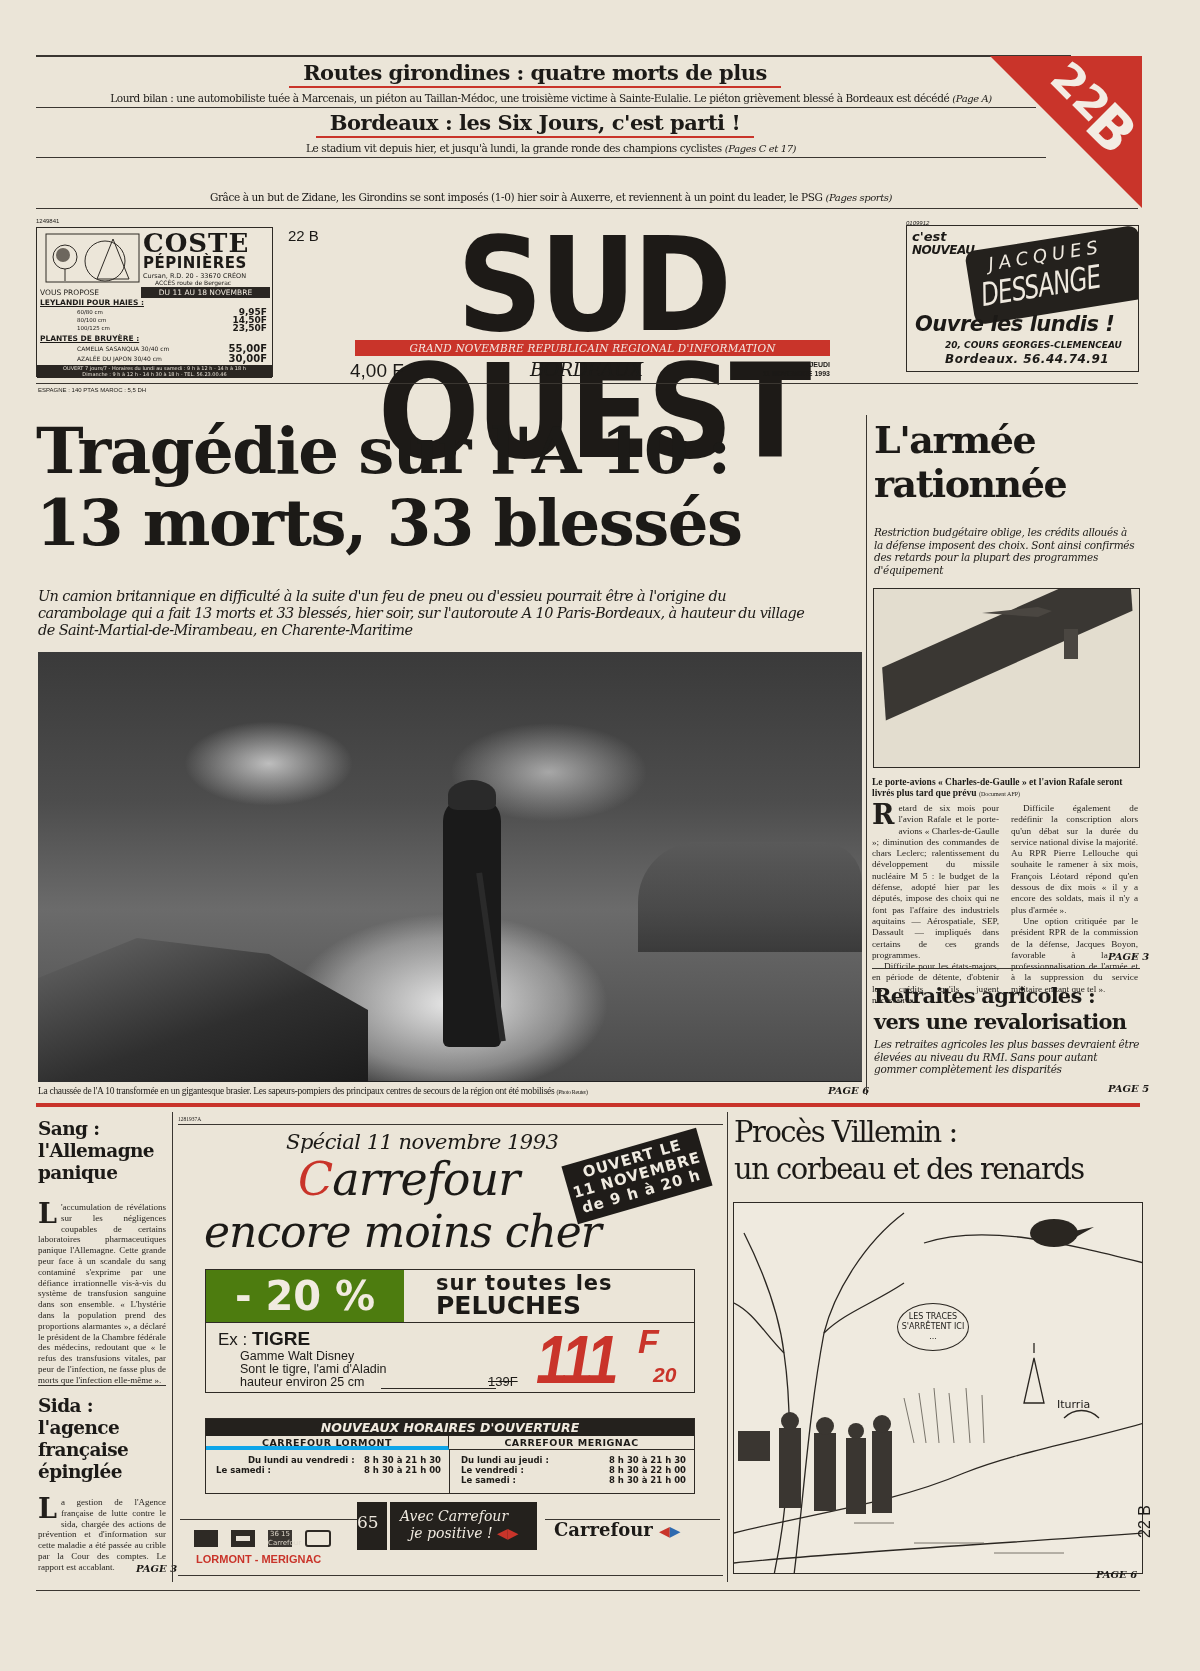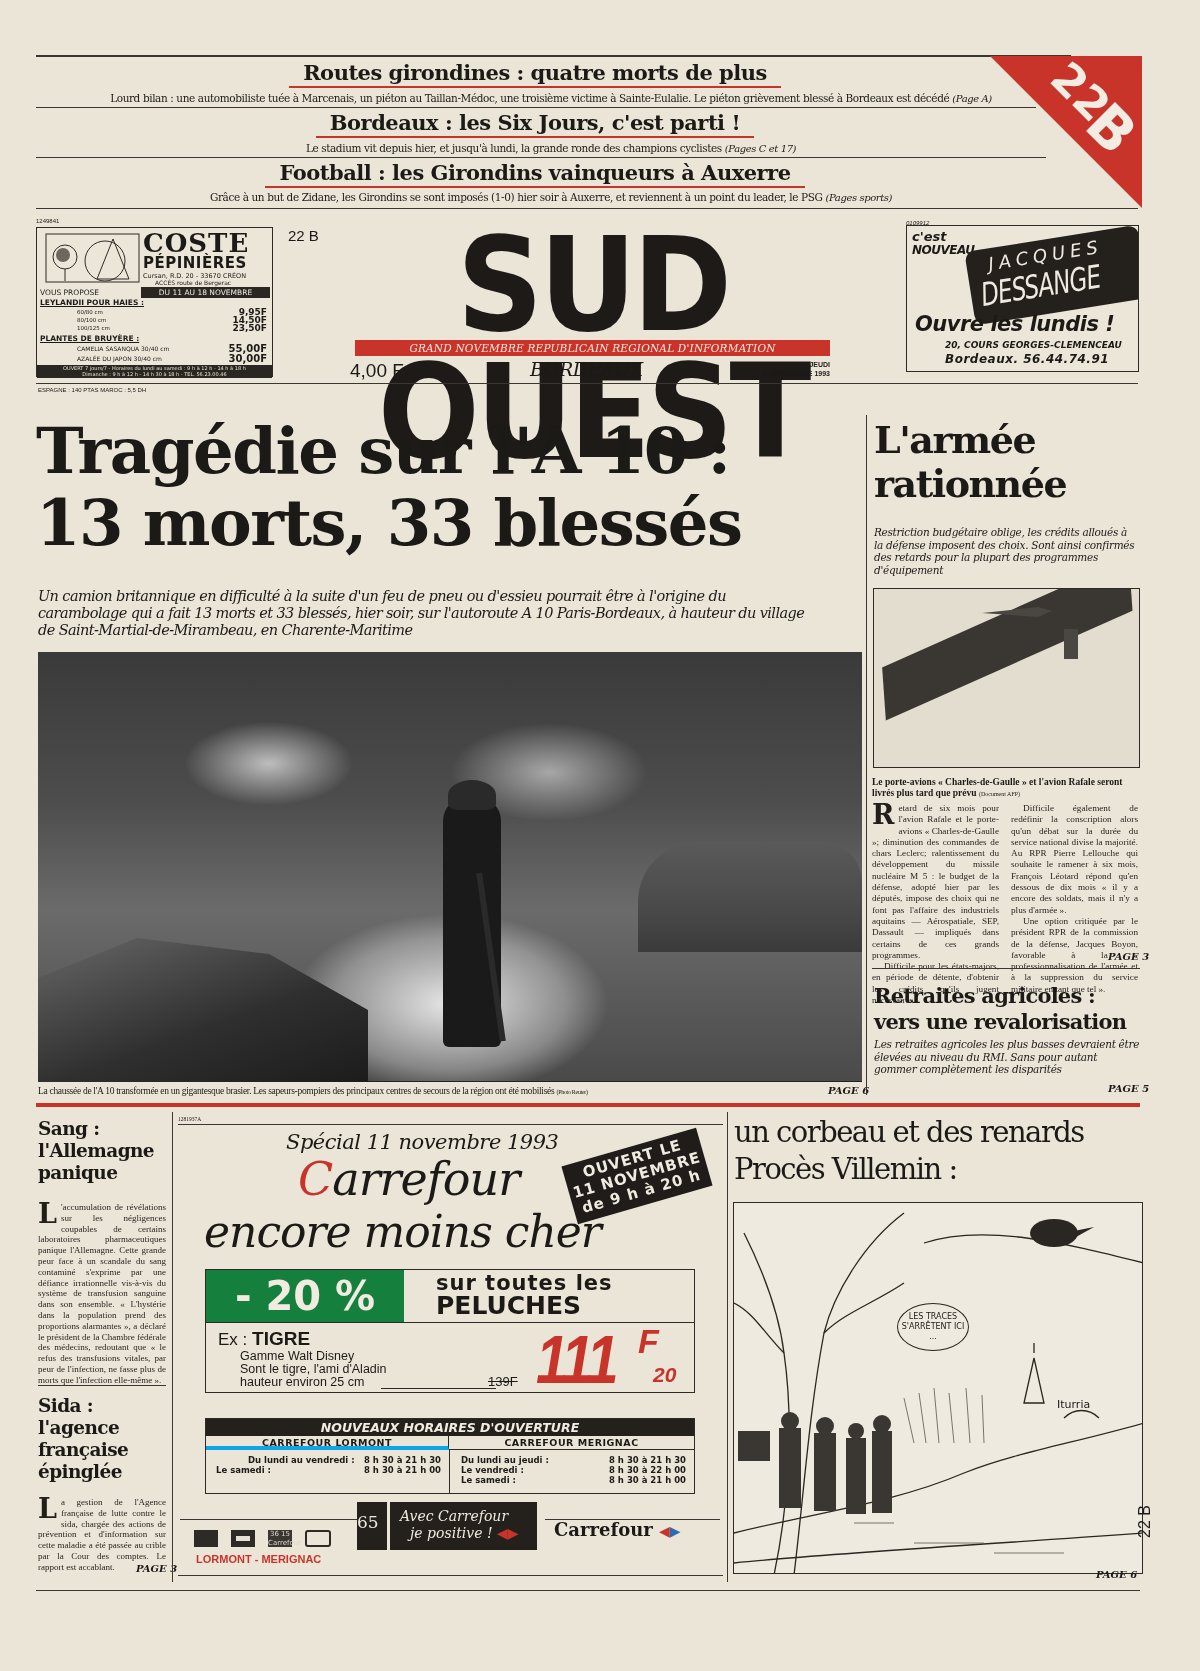--- a/index.html
+++ b/index.html
@@ -142,21 +142,20 @@
   <div class="rule" style="left:36px; top:55px; width:1035px; height:2px;"></div>
 
   <div class="teaser-title" style="top:60px;"><span>Routes girondines : quatre morts de plus</span></div>
   <div class="teaser-sub" style="top:92px;"><span>Lourd bilan : une automobiliste tuée à Marcenais, un piéton au Taillan-Médoc, une troisième victime à Sainte-Eulalie. Le piéton grièvement blessé à Bordeaux est décédé</span> <i>(Page A)</i></div>
   <div class="rule" style="left:36px; top:107px; width:1000px;"></div>
 
   <div class="teaser-title" style="top:110px;"><span>Bordeaux : les Six Jours, c'est parti !</span></div>
   <div class="teaser-sub" style="top:142px;"><span>Le stadium vit depuis hier, et jusqu'à lundi, la grande ronde des champions cyclistes</span> <i>(Pages C et 17)</i></div>
   <div class="rule" style="left:36px; top:157px; width:1010px;"></div>
 
-  <div class="teaser-title" style="top:160px;"><span>Football : les Girondins vainqueurs à Auxerre</span></div>
   <div class="teaser-sub" style="top:191px;"><span>Grâce à un but de Zidane, les Girondins se sont imposés (1-0) hier soir à Auxerre, et reviennent à un point du leader, le PSG</span> <i>(Pages sports)</i></div>
   <div class="rule" style="left:36px; top:208px; width:1102px;"></div>
 
   <div style="position:absolute; left:990px; top:56px; width:152px; height:152px;">
     <svg width="152" height="152" viewBox="0 0 152 152">
       <polygon points="0,0 152,0 152,152" fill="#c9342a"></polygon>
     </svg>
     <div style="position:absolute; left:60px; top:10px; transform:rotate(45deg); font-family:'DejaVu Sans',sans-serif; font-weight:bold; font-size:44px; color:#f3ece3;">22</div>
     <div style="position:absolute; left:100px; top:40px; transform:rotate(45deg); font-family:'DejaVu Sans',sans-serif; font-weight:bold; font-size:56px; color:#f3ece3;">B</div>
   </div>
@@ -311,21 +310,21 @@
     <span class="red">C</span><span>arrefour</span>
   </div>
   <div class="abs" style="left:204px; top:1206px; font-style:italic; font-size:44px; letter-spacing:-1px;">encore moins cher</div>
   <div class="cf-badge">
     <div>OUVERT LE</div>
     <div>11 NOVEMBRE</div>
     <div>de 9 h à 20 h</div>
   </div>
 
   <div class="abs" style="left:205px; top:1269px; width:490px; height:124px; border:1px solid #2e2a25;">
-    <div class="abs sans" style="left:0; top:0; width:198px; height:52px; background:#15803d; color:#f1ebe0; font-weight:bold; font-size:40px; line-height:52px; text-align:center;">- 20 %</div>
+    <div class="abs sans" style="left:0; top:0; width:198px; height:52px; background:#4d7c0f; color:#f1ebe0; font-weight:bold; font-size:40px; line-height:52px; text-align:center;">- 20 %</div>
     <div class="abs sans" style="left:230px; top:2px; font-weight:bold; font-size:21px; letter-spacing:1px; line-height:22px;">sur toutes les</div>
     <div class="abs sans" style="left:230px; top:22px; font-weight:bold; font-size:25px; line-height:28px;">PELUCHES</div>
     <div class="abs" style="left:0; top:52px; width:488px; height:1px; background:#2e2a25;"></div>
     <div class="abs lsans" style="left:12px; top:58px; font-size:17px;">
       <span>Ex :</span>
       <b style="font-size:19px;">TIGRE</b>
     </div>
     <div class="abs lsans" style="left:34px; top:80px; font-size:12.5px; line-height:13px;">
       <div>Gamme Walt Disney</div>
       <div>Sont le tigre, l'ami d'Aladin</div>
@@ -389,22 +388,22 @@
   </div>
   <div class="abs" style="left:554px; top:1519px; font-weight:bold; font-size:18px;">
     <span>Carrefour</span>
     <span class="red" style="font-size:14px;">◀</span><span style="font-size:14px; color:#2e6ab0;">▶</span>
   </div>
   <div class="rule" style="left:178px; top:1575px; width:545px;"></div>
 
   <div class="vrule" style="left:727px; top:1112px; height:470px;"></div>
 
   <div class="abs" style="left:734px; top:1114px; font-family:'DejaVu Serif',serif; font-size:29px; line-height:37px; letter-spacing:-1.5px;">
+    <div>Procès Villemin :</div>
     <div>un corbeau et des renards</div>
-    <div>Procès Villemin :</div>
   </div>
 
   <div class="cartoon">
     <svg width="410" height="372" viewBox="0 0 410 372">
       <g stroke="#2a2621" fill="none" stroke-width="1.3">
         <path d="M40 372 C 55 300, 60 220, 50 150 C 45 110, 30 70, 10 30"></path>
         <path d="M60 372 C 70 290, 75 210, 90 130 C 100 90, 130 40, 170 10"></path>
         <path d="M50 150 C 30 130, 20 110, 0 100"></path>
         <path d="M90 130 C 110 110, 140 100, 170 80"></path>
         <path d="M190 40 C 250 20, 330 40, 410 60"></path>

